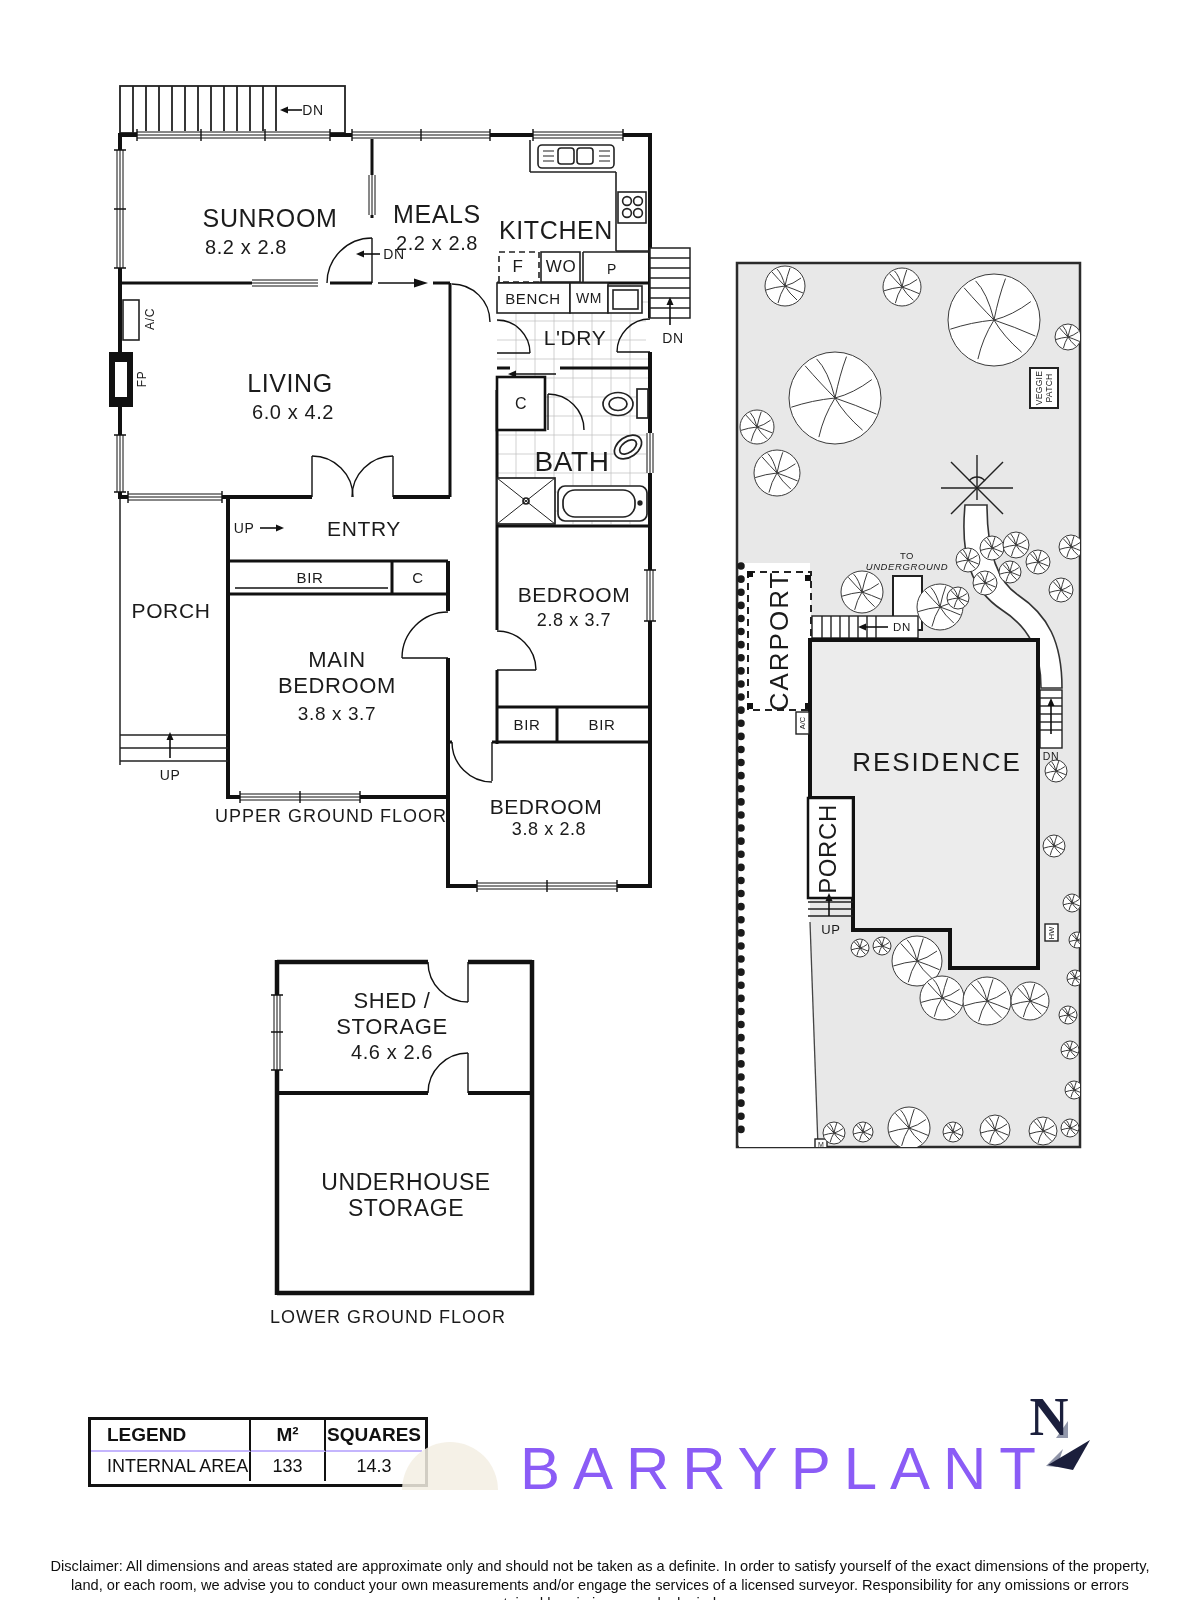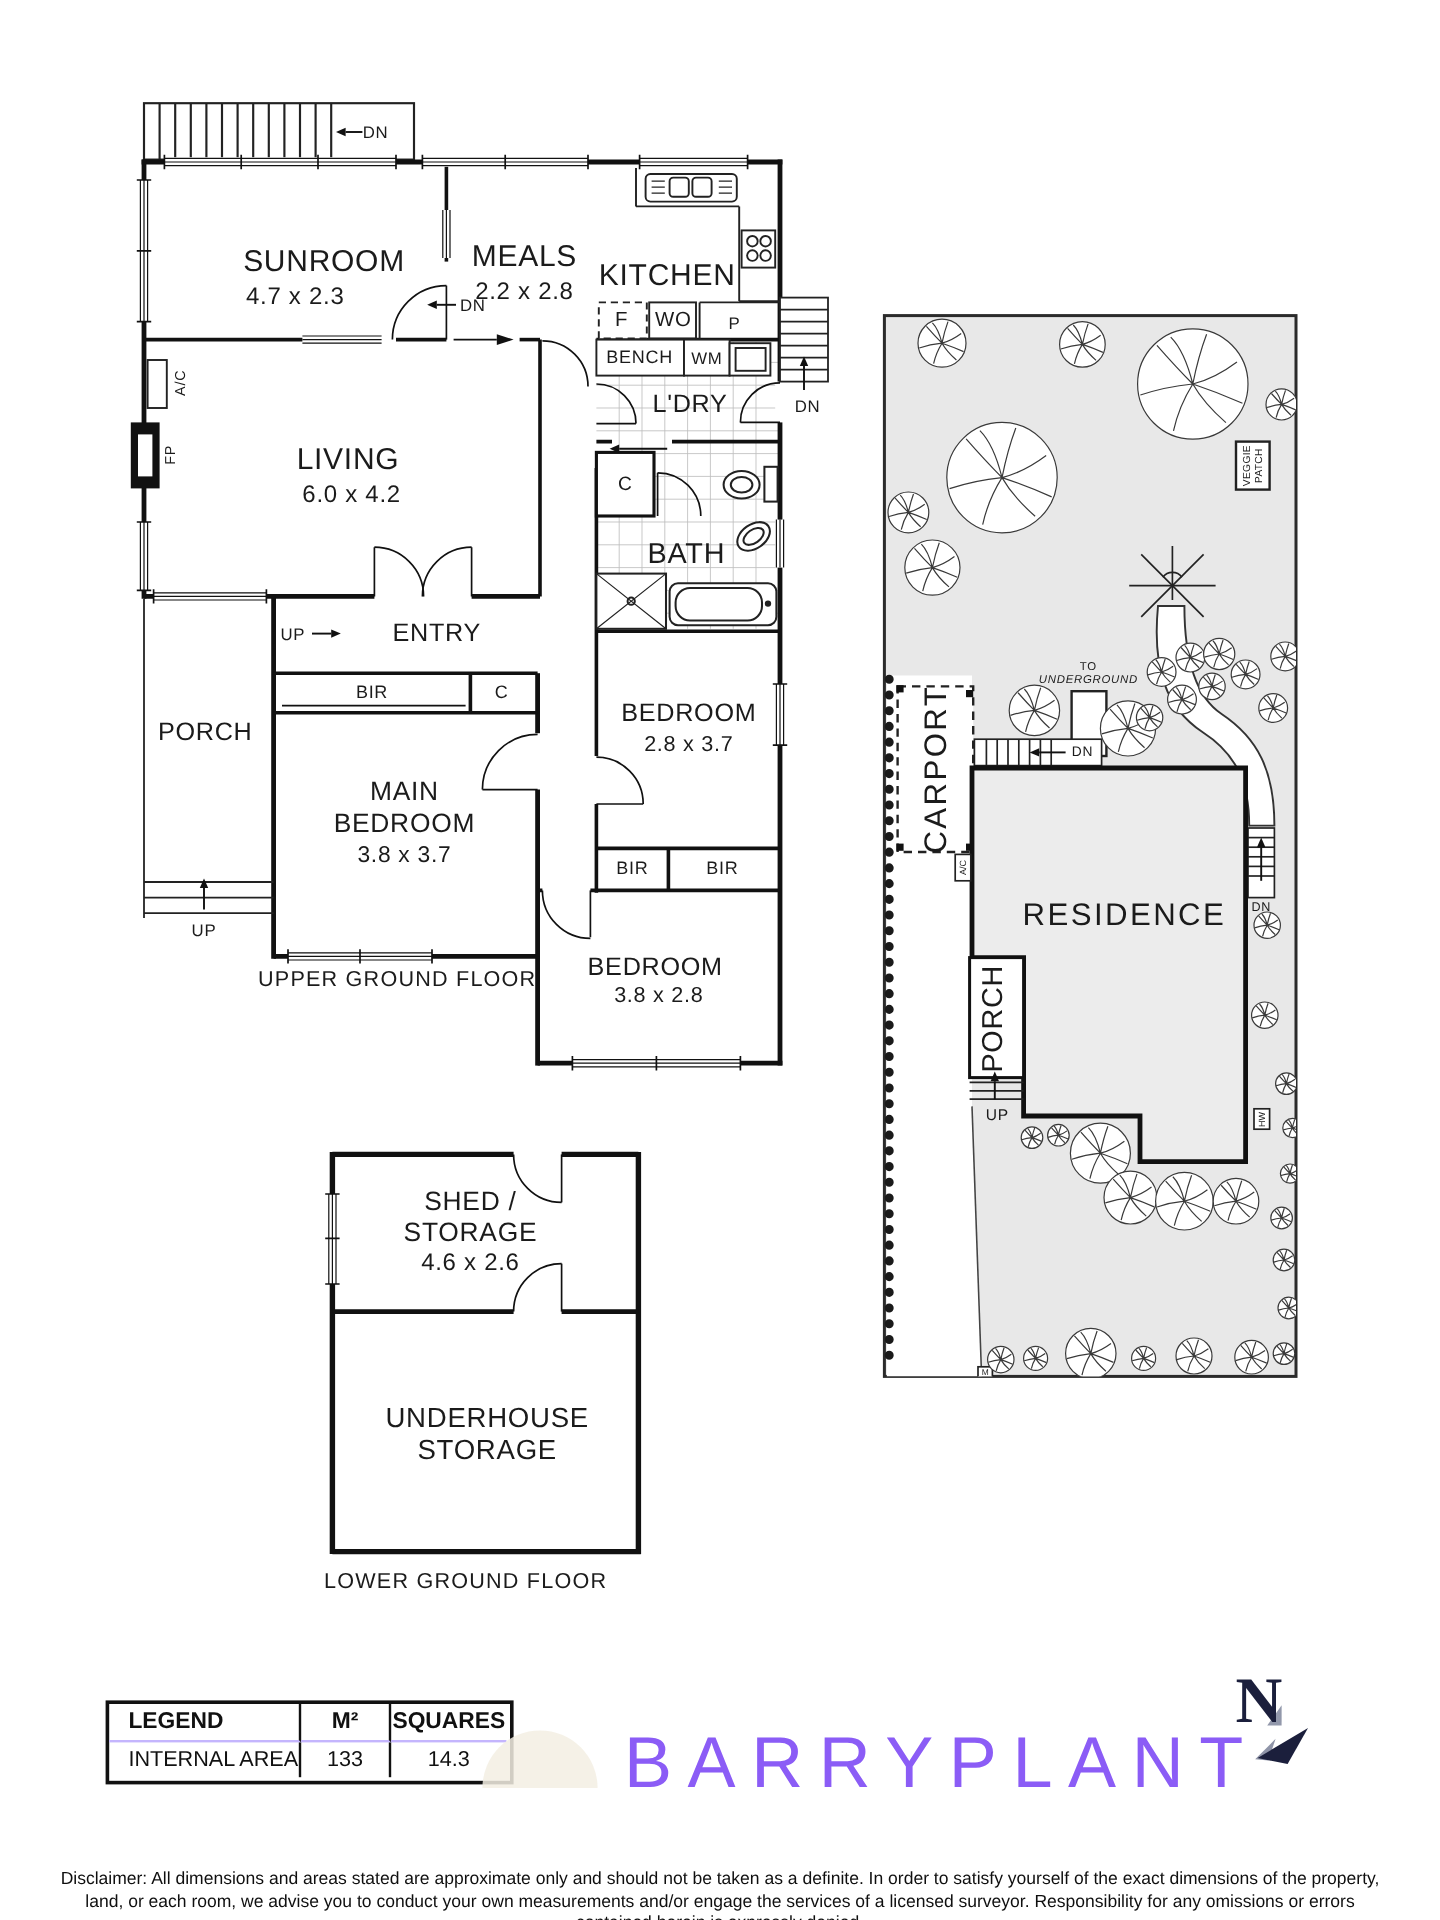--- a/index.html
+++ b/index.html
@@ -344,28 +344,28 @@
   </g>
 
   <g>
     <polygon points="1056,1438 1068,1421 1068,1438" fill="#9298ab"></polygon>
     <polygon points="1046,1466 1063,1449 1057,1467" fill="#8f94a8"></polygon>
     <polygon points="1090,1440 1048,1465 1073,1470" fill="#1b1f3c"></polygon>
   </g>
 </svg>
 
 <div class="lbl" style="left:246px;top:218px;font-size:25px;margin-left:24px;">SUNROOM</div>
-<div class="lbl" style="left:246px;top:247px;font-size:20px;">4.7 x 2.3</div>
+<div class="lbl" style="left:246px;top:247px;font-size:20px;">8.2 x 2.8</div>
 <div class="lbl" style="left:437px;top:214px;font-size:25px;text-align:center;">MEALS</div>
 <div class="lbl" style="left:437px;top:243px;font-size:20px;">2.2 x 2.8</div>
 <div class="lbl" style="left:556px;top:230px;font-size:25px;">KITCHEN</div>
 <div class="lbl" style="left:290px;top:383px;font-size:25px;">LIVING</div>
 <div class="lbl" style="left:293px;top:412px;font-size:20px;">6.0 x 4.2</div>
 <div class="lbl" style="left:575px;top:337px;font-size:21px;">L'DRY</div>
-<div class="lbl" style="left:572px;top:462px;font-size:24px;">BATH</div>
+<div class="lbl" style="left:572px;top:462px;font-size:28px;">BATH</div>
 <div class="lbl" style="left:364px;top:528px;font-size:21px;">ENTRY</div>
 <div class="lbl" style="left:171px;top:610px;font-size:21px;">PORCH</div>
 <div class="lbl" style="left:337px;top:660px;font-size:22px;">MAIN</div>
 <div class="lbl" style="left:337px;top:686px;font-size:22px;">BEDROOM</div>
 <div class="lbl" style="left:337px;top:713px;font-size:19px;">3.8 x 3.7</div>
 <div class="lbl" style="left:574px;top:594px;font-size:21px;">BEDROOM</div>
 <div class="lbl" style="left:574px;top:620px;font-size:18px;">2.8 x 3.7</div>
 <div class="lbl" style="left:546px;top:806px;font-size:21px;">BEDROOM</div>
 <div class="lbl" style="left:549px;top:829px;font-size:18px;">3.8 x 2.8</div>
 <div class="lbl" style="left:518px;top:266px;font-size:17px;">F</div>

